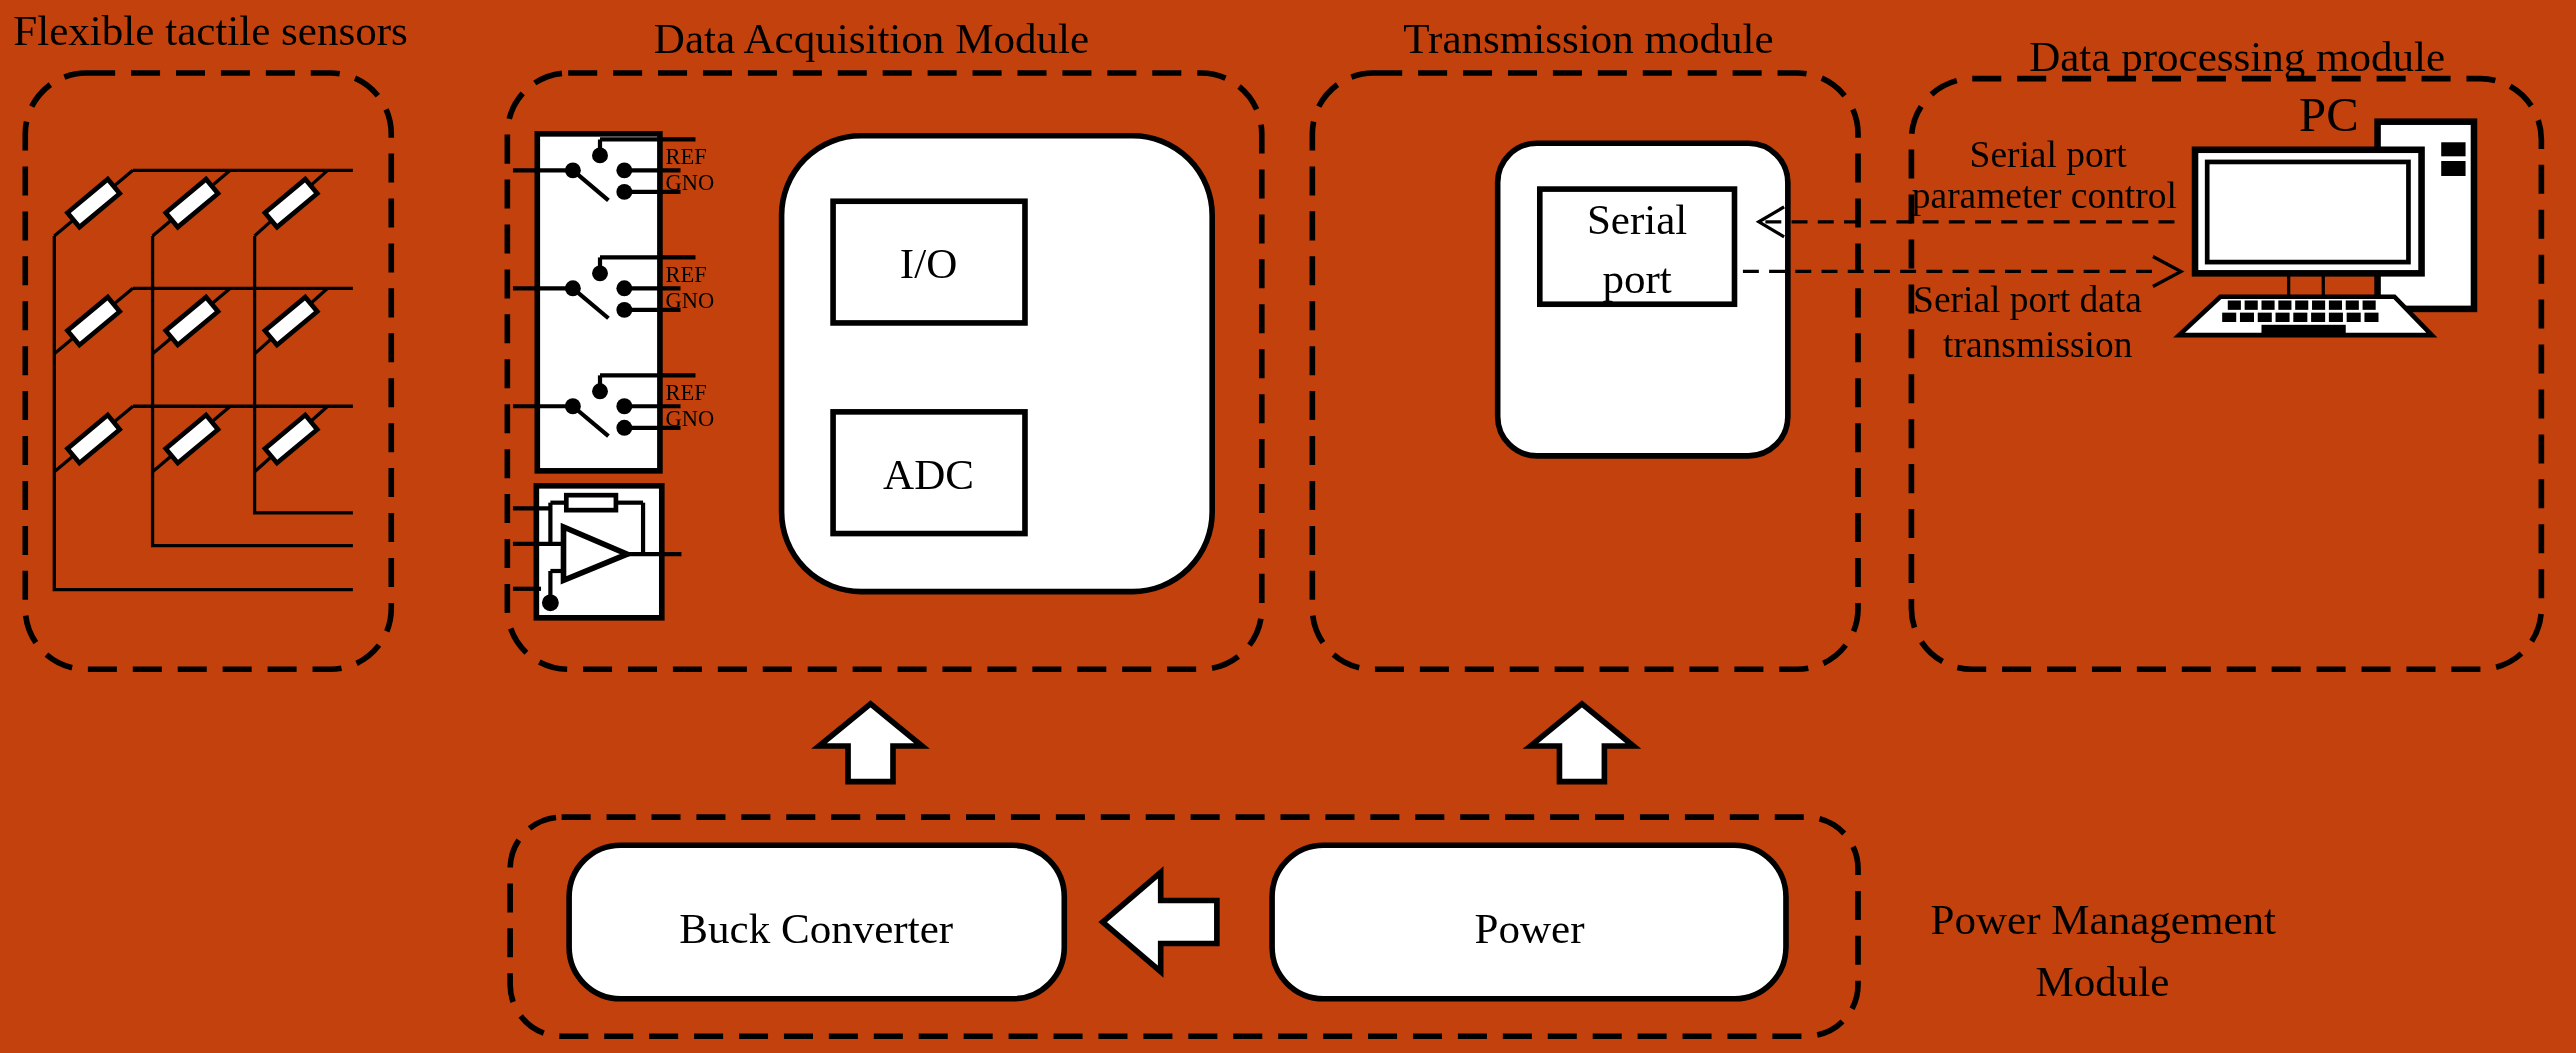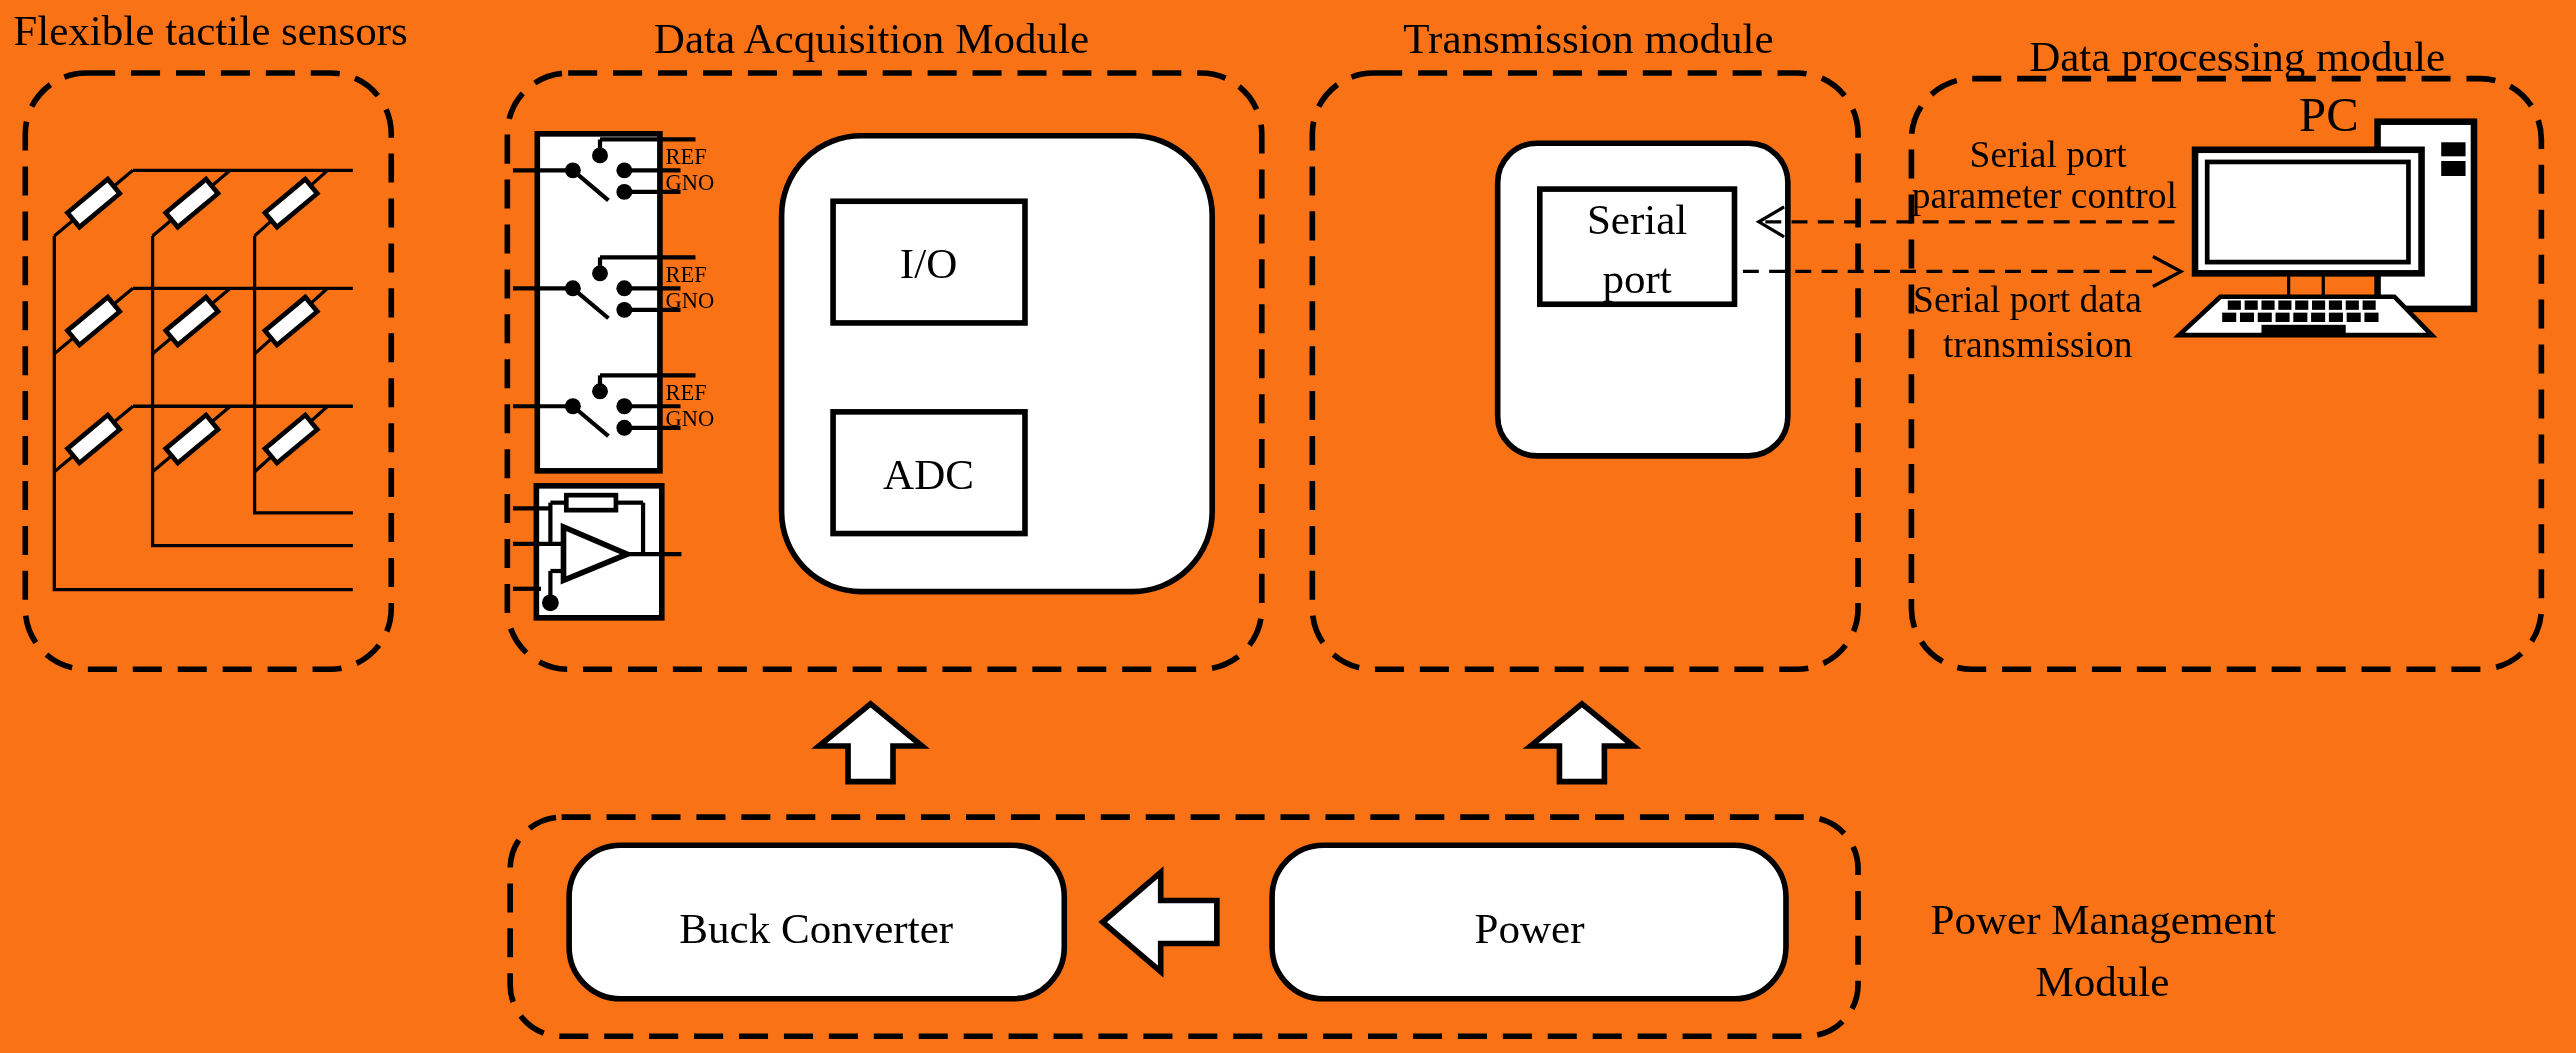--- a/index.html
+++ b/index.html
@@ -3,21 +3,21 @@
 <meta charset="utf-8">
 <style>
   html, body {
     margin: 0;
     padding: 0;
     background: #ffffff;
   }
   .figure-wrap {
     width: 2576px;
     height: 1054px;
-    background: #f97316;
+    background: #c2410c;
     position: relative;
     font-family: "Liberation Serif", "DejaVu Serif", serif;
   }
   svg { display: block; }
   .ink-fill   { fill: #000; }
   .white-box  { fill: #fff; stroke: #000; }
   .dashed-box { fill: none; stroke: #000; stroke-width: 6; stroke-dasharray: 31 17; }
   .solid-box  { fill: #fff; stroke: #000; stroke-width: 6; }
   .thin       { stroke: #000; stroke-width: 3.5; fill: none; }
   .med        { stroke: #000; stroke-width: 4.5; fill: none; }

